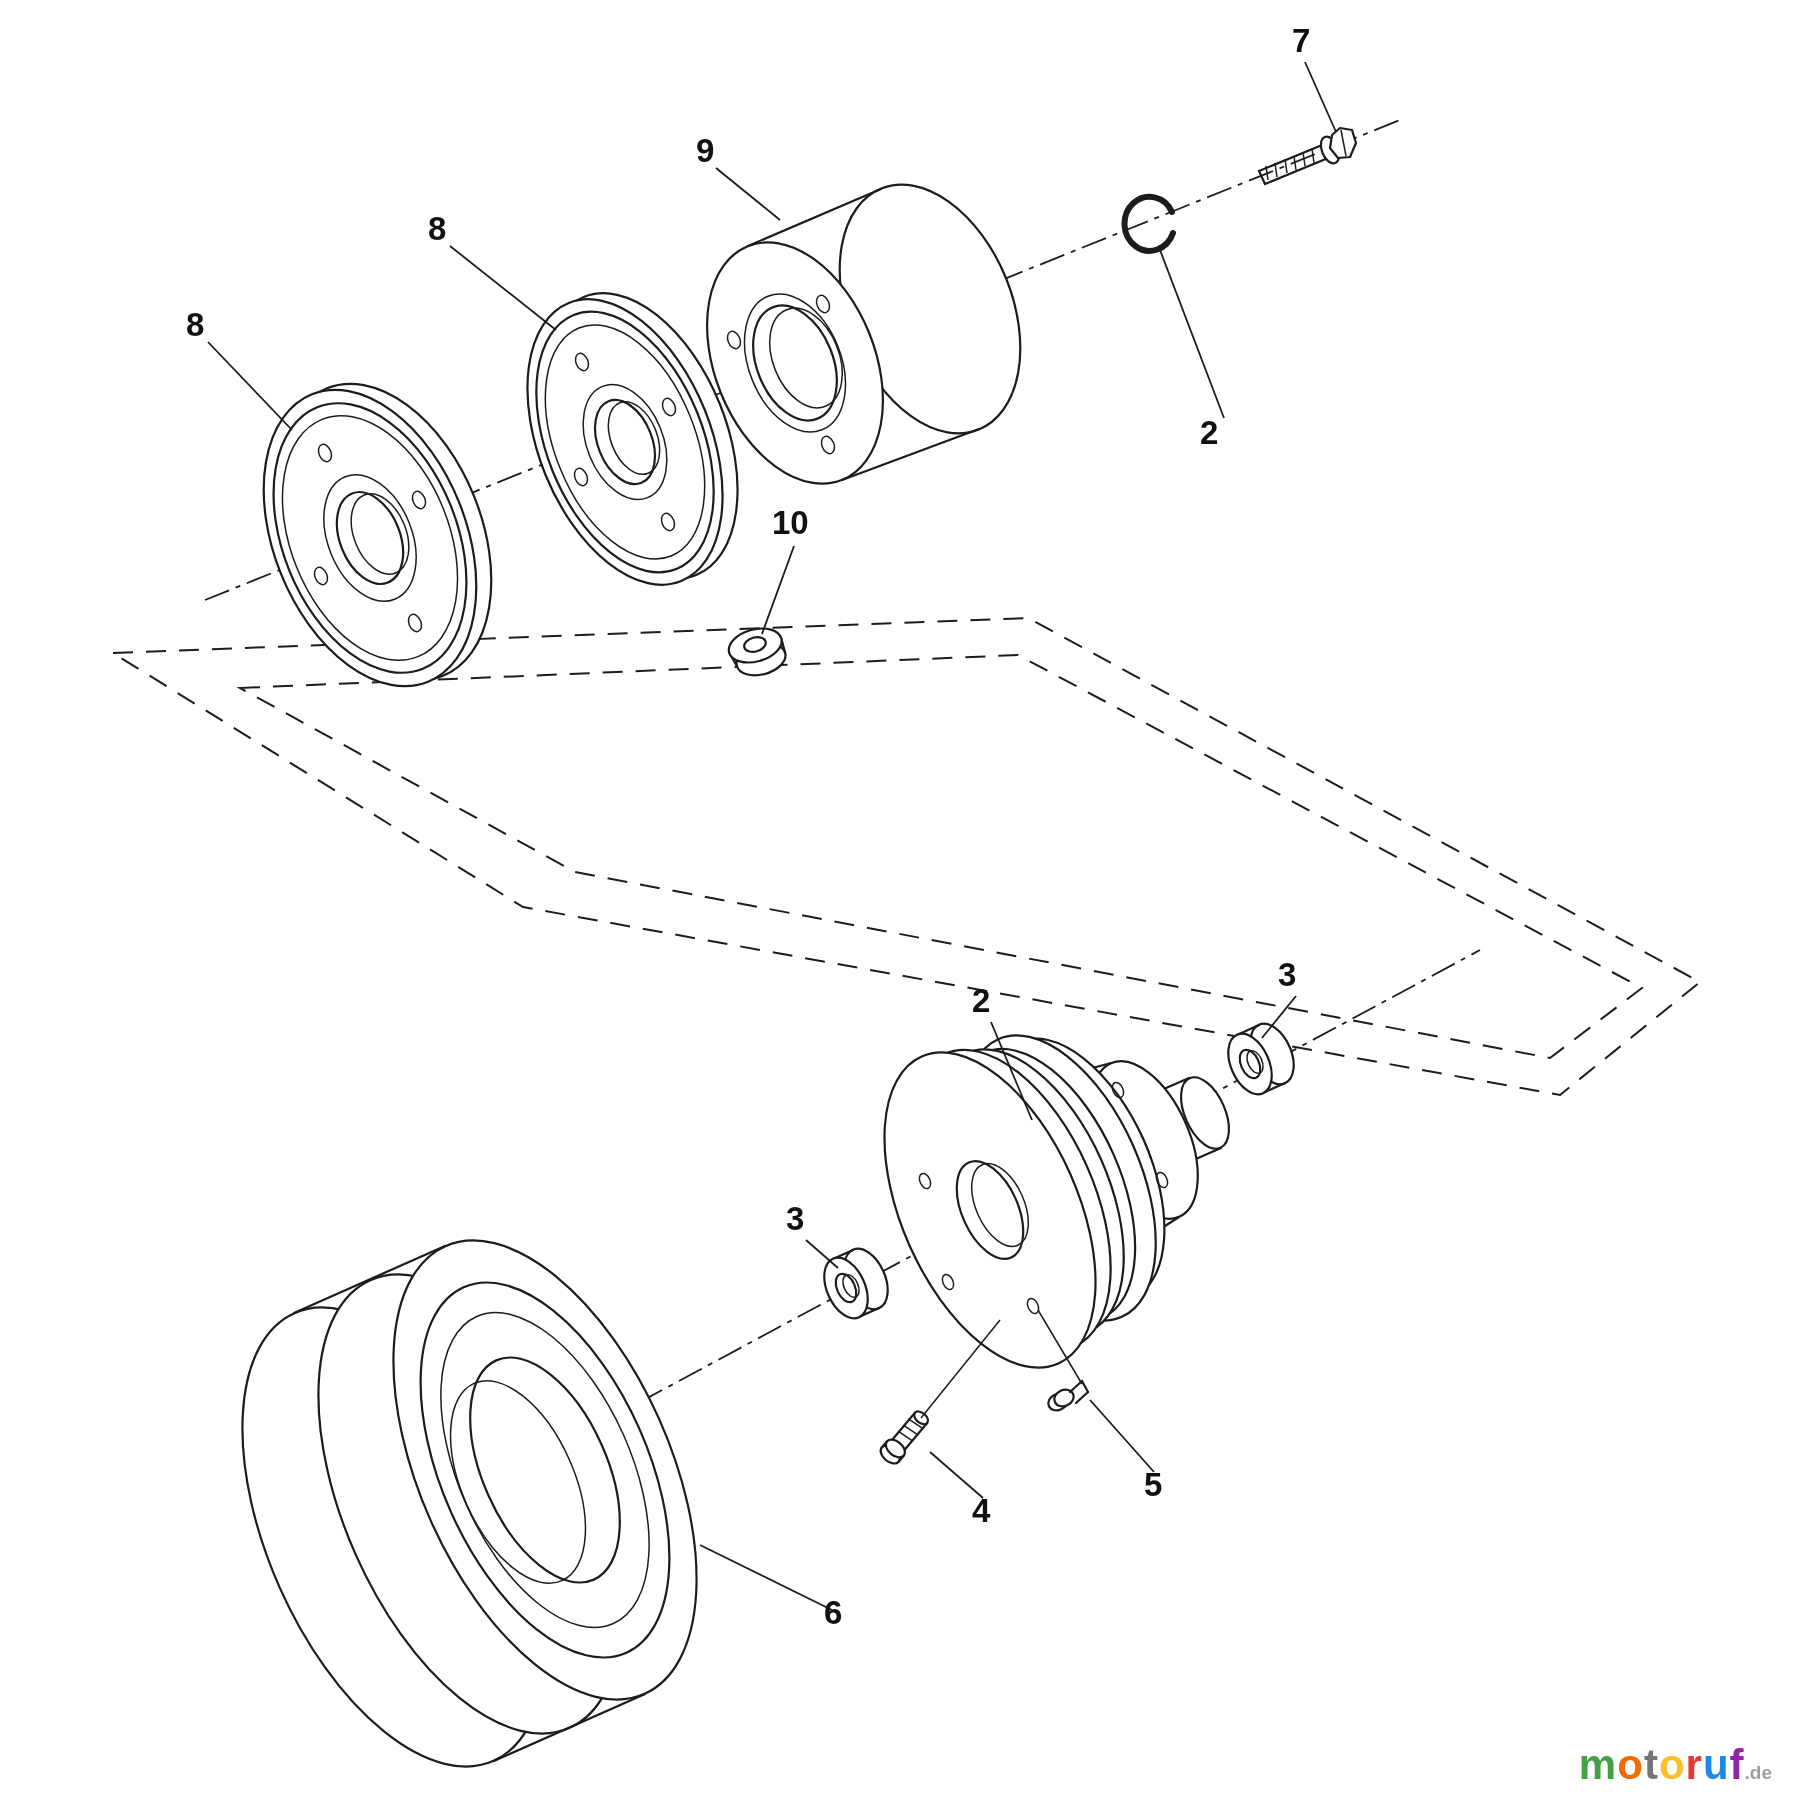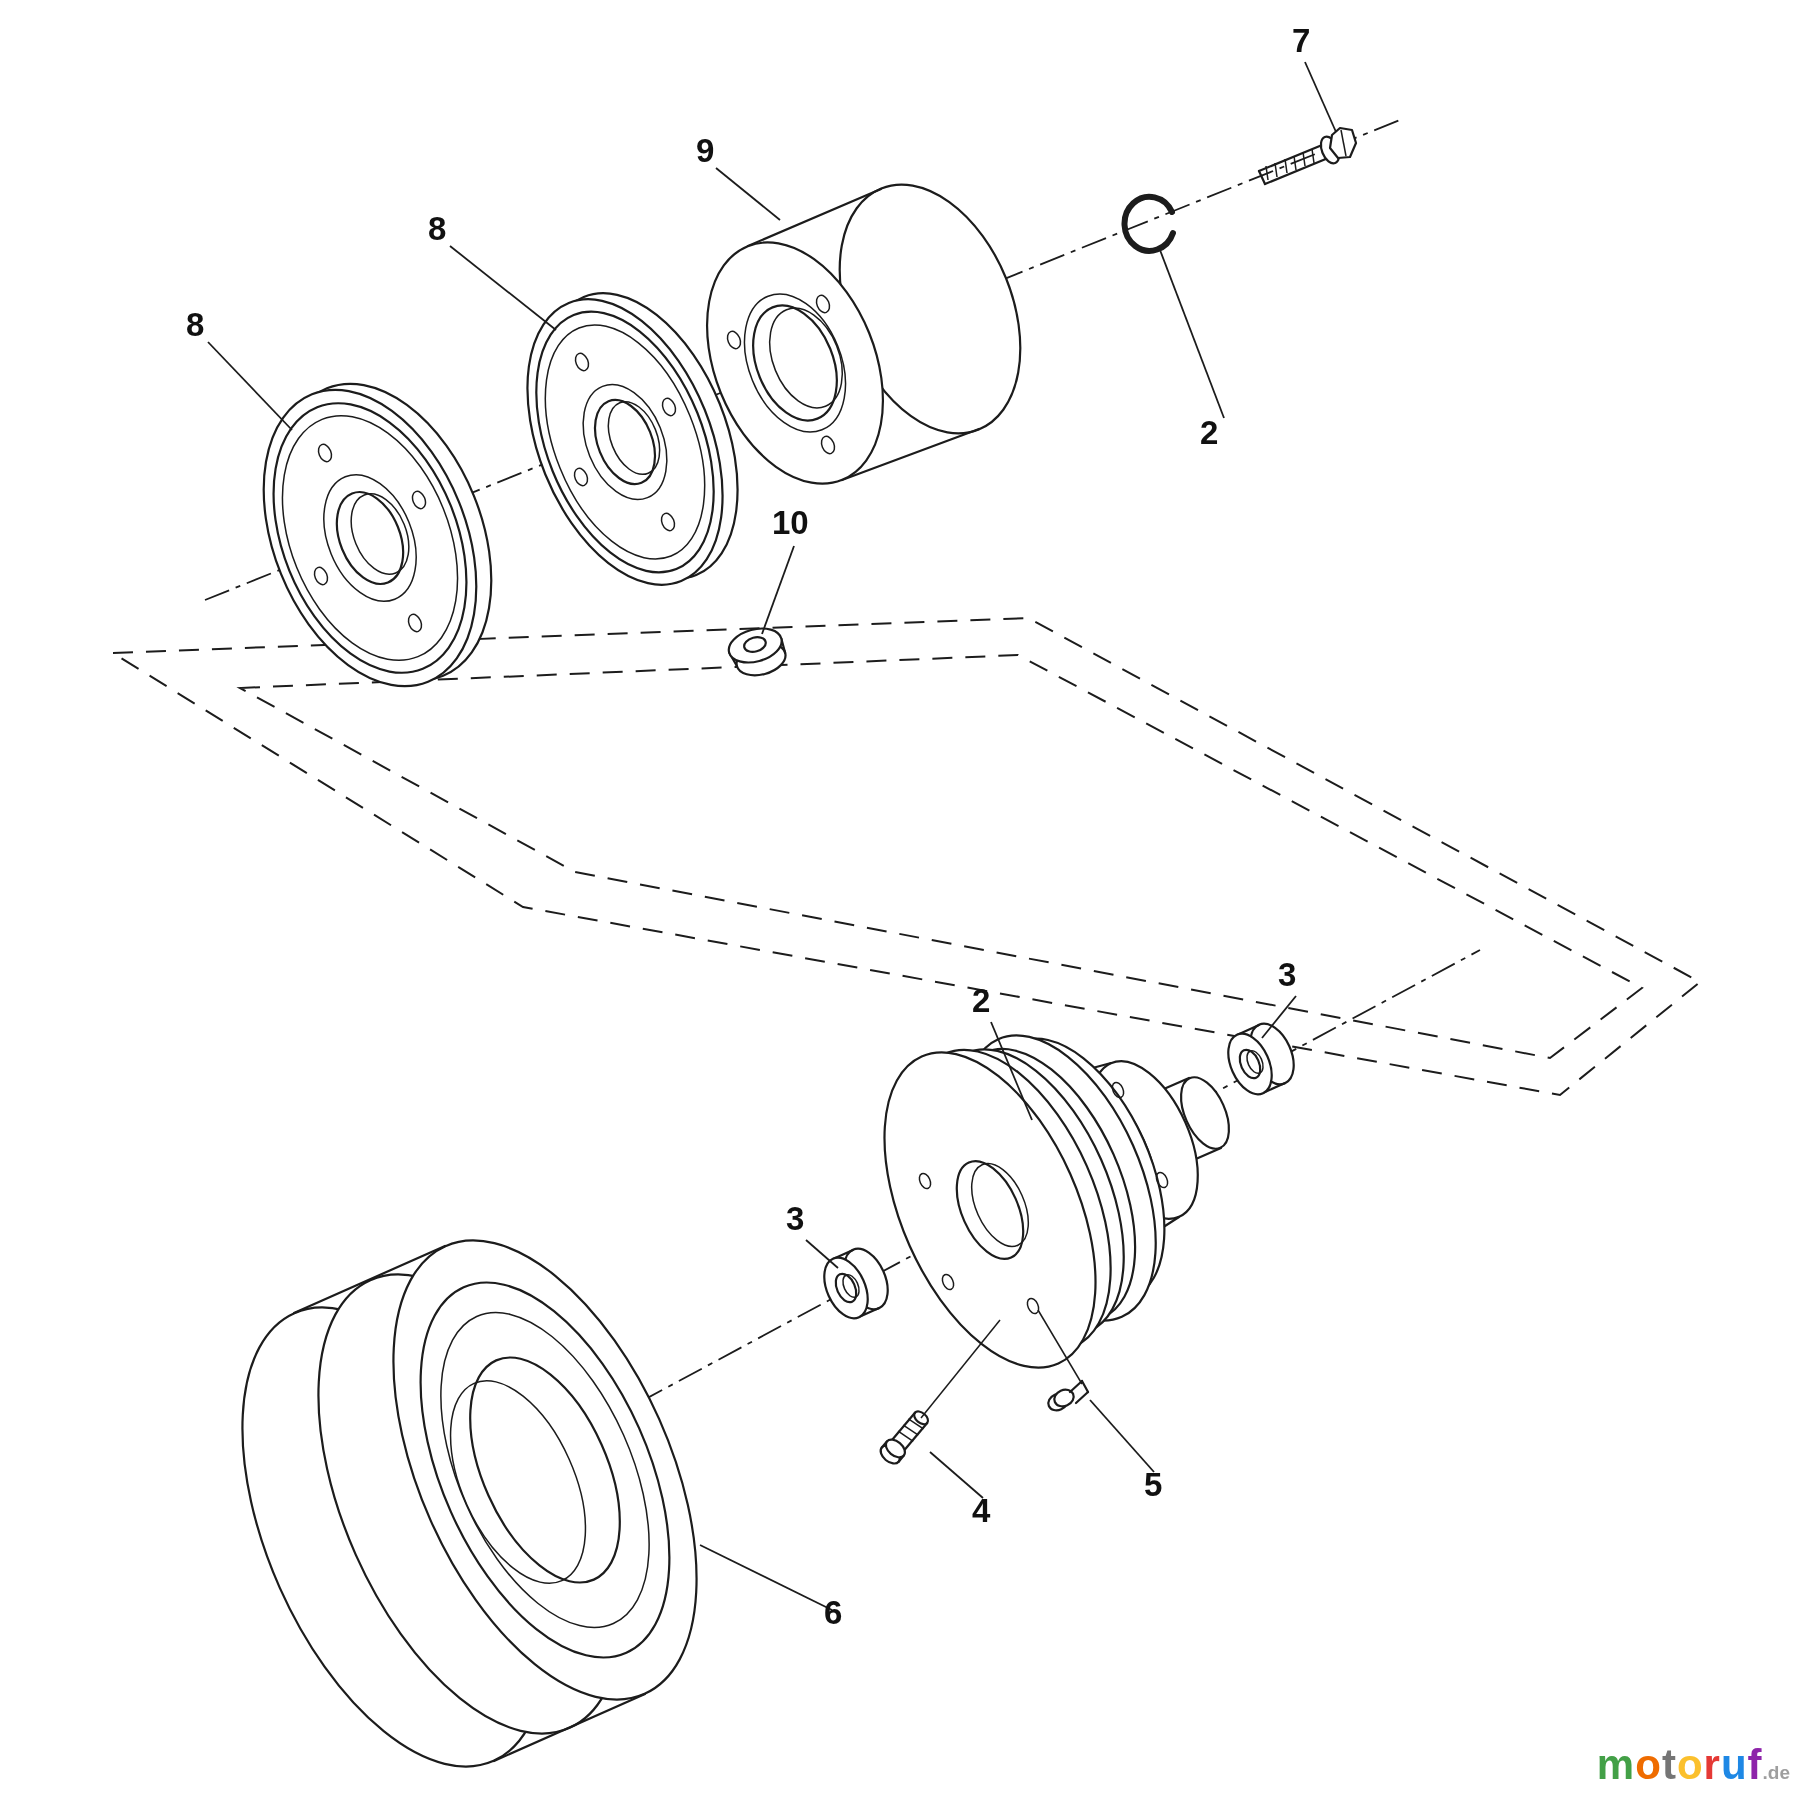--- a/index.html
+++ b/index.html
@@ -13,21 +13,21 @@
   .thin{stroke:#1c1c1c;stroke-width:1.5;fill:none;}
   .dash{stroke:#1c1c1c;stroke-width:2;fill:none;stroke-dasharray:20 13;}
   .axis{stroke:#1c1c1c;stroke-width:1.8;fill:none;stroke-dasharray:26 7 5 7;}
   .lead{stroke:#1c1c1c;stroke-width:1.8;fill:none;}
   .ering{stroke:#1c1c1c;stroke-width:6;fill:none;stroke-linecap:round;}
   .callout{
     position:absolute;font-weight:700;font-size:33px;color:#111;
     line-height:1;user-select:none;
   }
   .logo{
-    position:absolute;right:10px;bottom:8px;
+    position:absolute;right:28px;bottom:8px;
     font-weight:700;font-size:42px;letter-spacing:1px;line-height:1;
   }
   .logo .logo-suffix{font-size:19px;font-weight:700;letter-spacing:0;}
 </style>
 </head>
 <body>
 
 <svg viewBox="0 0 1800 1794" width="1800" height="1794">
 
   <line class="axis" x1="205" y1="600" x2="1400" y2="120"></line>

